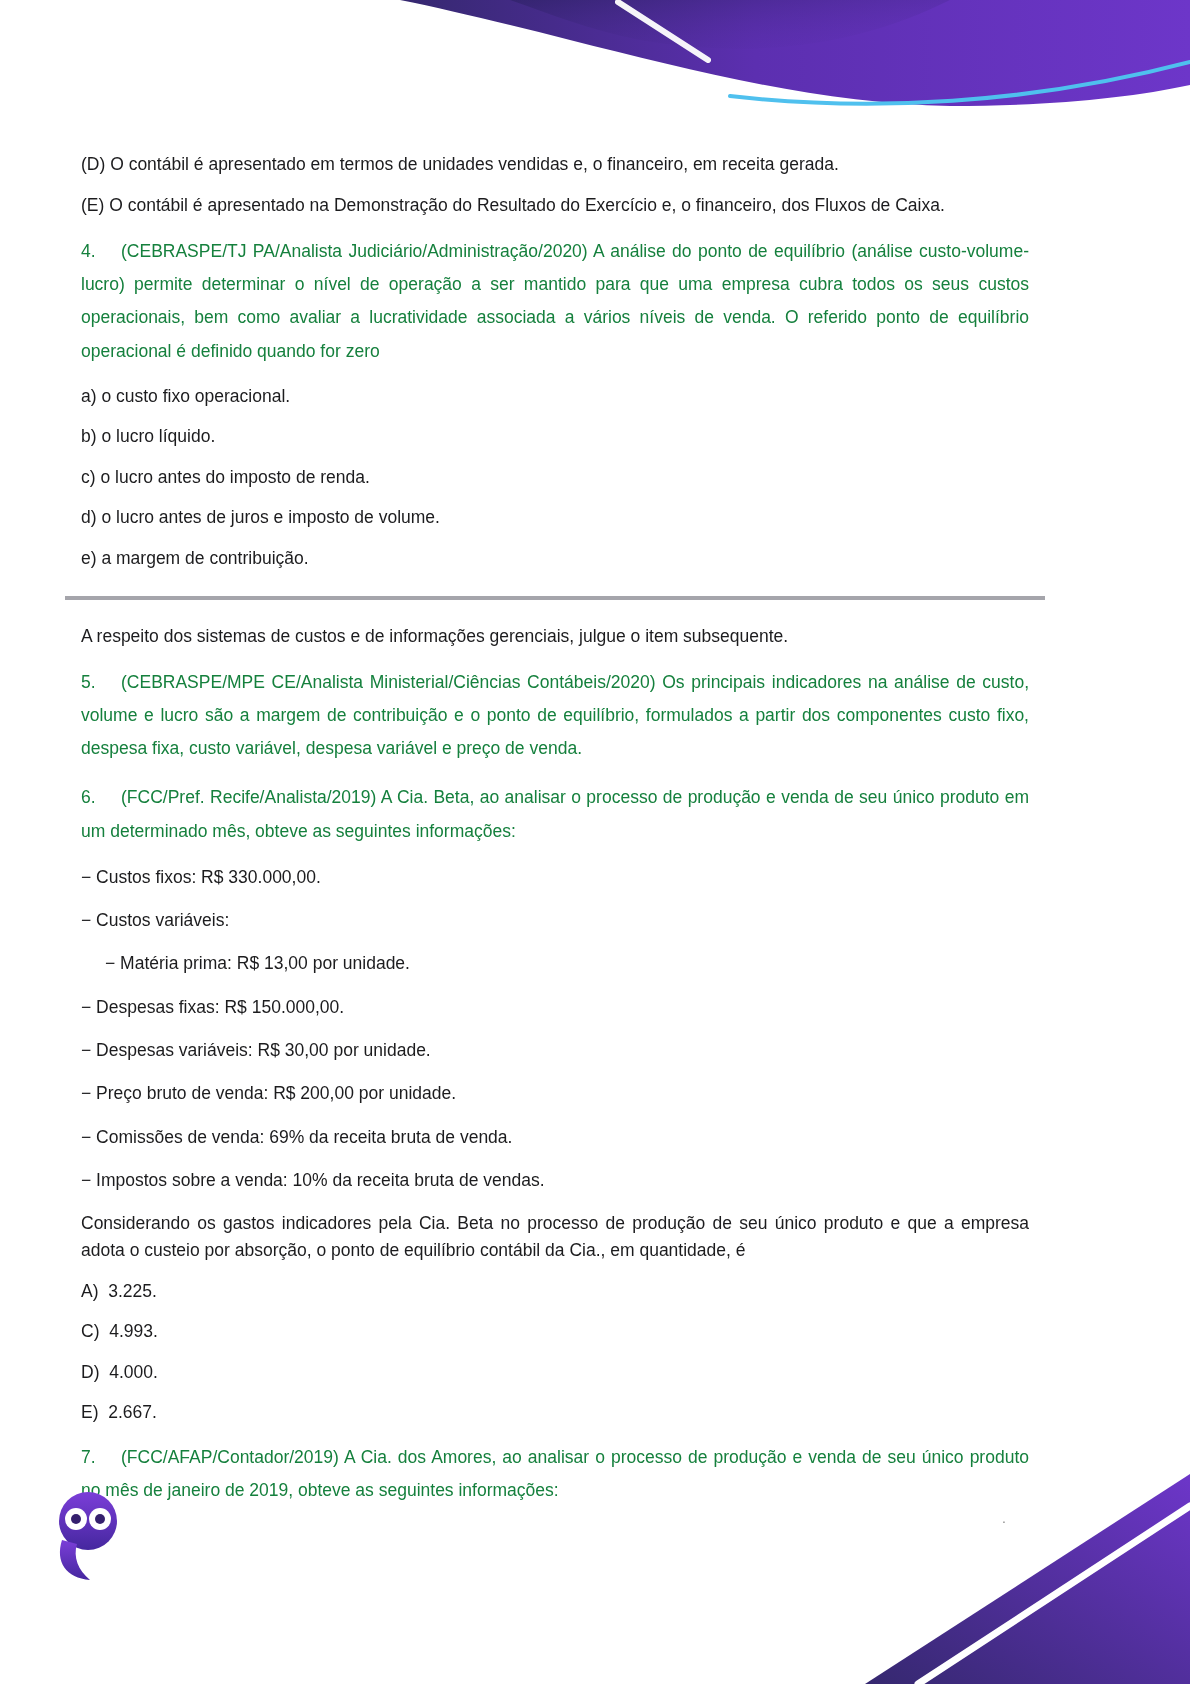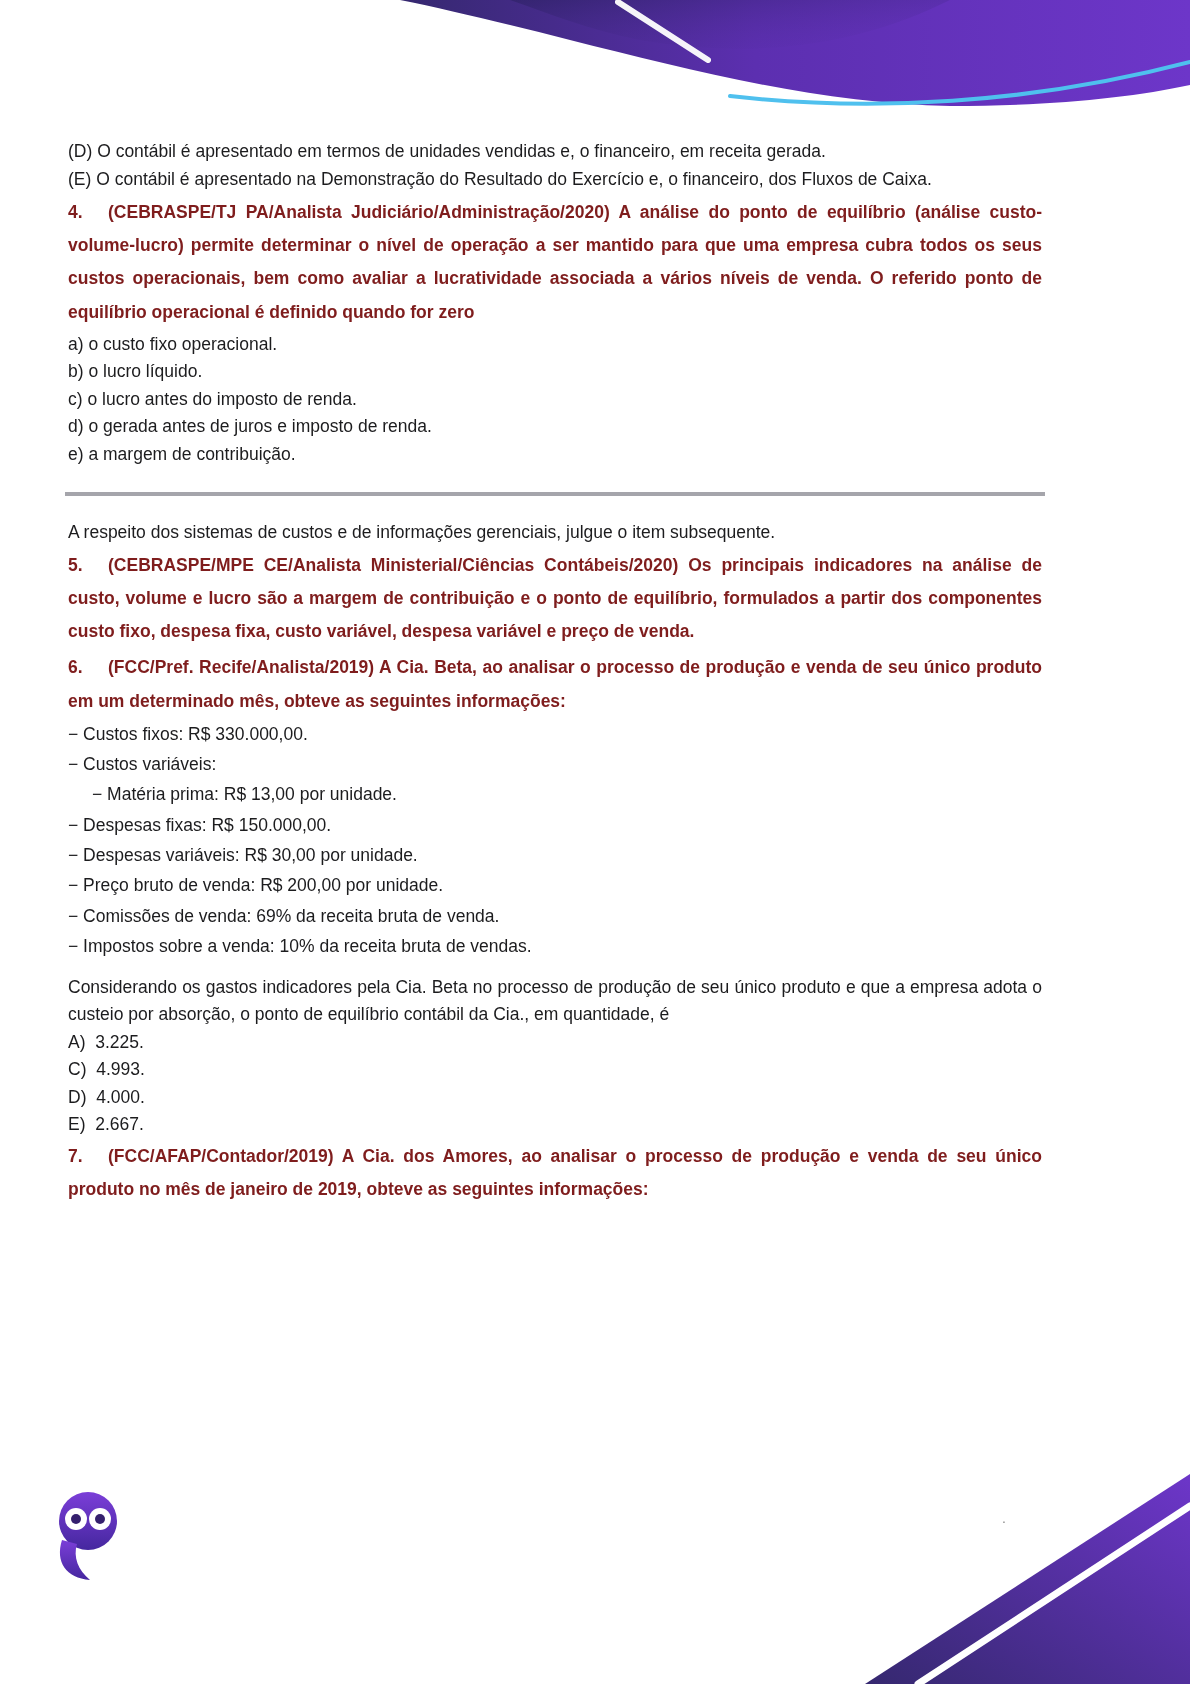--- a/index.html
+++ b/index.html
@@ -13,25 +13,25 @@
     color:#1c1c1e;
   }
   .deco{position:absolute;pointer-events:none;}
   .top-wave{top:0;right:0;}
   .corner{bottom:0;right:0;}
   .owl{left:50px;top:1490px;}
   .content{
     position:absolute;left:65px;top:136px;width:980px;
     font-size:17.5px;
   }
-  .content p{margin:3px;}
+  .content p{margin:16px;}
   .body-line{line-height:1.45;margin-bottom:13px;}
   .question{
-    color:#7f1d1d;
-    font-weight:700;
+    color:#15803d;
+    font-weight:400;
     text-align:justify;
     line-height:1.9;
     margin:10px 0 10px;
   }
   .qnum{display:inline-block;min-width:40px;}
   .answer-line{line-height:1.4;margin-bottom:15px;white-space:pre-wrap;}
   .divider{
     border:none;border-top:4px solid #a5a5ab;
     margin:26px 0 24px;width:100%;
   }
@@ -71,21 +71,21 @@
   <div class="content">
 
     <p class="body-line">(D) O contábil é apresentado em termos de unidades vendidas e, o financeiro, em receita gerada.</p>
     <p class="body-line">(E) O contábil é apresentado na Demonstração do Resultado do Exercício e, o financeiro, dos Fluxos de Caixa.</p>
 
     <p class="question"><span class="qnum">4.</span><span>(CEBRASPE/TJ PA/Analista Judiciário/Administração/2020) A análise do ponto de equilíbrio (análise custo-volume-lucro) permite determinar o nível de operação a ser mantido para que uma empresa cubra todos os seus custos operacionais, bem como avaliar a lucratividade associada a vários níveis de venda. O referido ponto de equilíbrio operacional é definido quando for zero</span></p>
 
     <p class="answer-line">a) o custo fixo operacional.</p>
     <p class="answer-line">b) o lucro líquido.</p>
     <p class="answer-line">c) o lucro antes do imposto de renda.</p>
-    <p class="answer-line">d) o gerada antes de juros e imposto de renda.</p>
+    <p class="answer-line">d) o lucro antes de juros e imposto de volume.</p>
     <p class="answer-line">e) a margem de contribuição.</p>
 
     <hr class="divider">
 
     <p class="body-line">A respeito dos sistemas de custos e de informações gerenciais, julgue o item subsequente.</p>
 
     <p class="question"><span class="qnum">5.</span><span>(CEBRASPE/MPE CE/Analista Ministerial/Ciências Contábeis/2020)  Os principais indicadores na análise de custo, volume e lucro são a margem de contribuição e o ponto de equilíbrio, formulados a partir dos componentes custo fixo, despesa fixa, custo variável, despesa variável e preço de venda.</span></p>
 
     <p class="question"><span class="qnum">6.</span><span>(FCC/Pref. Recife/Analista/2019) A Cia. Beta, ao analisar o processo de produção e venda de seu único produto em um determinado mês, obteve as seguintes informações:</span></p>
 

